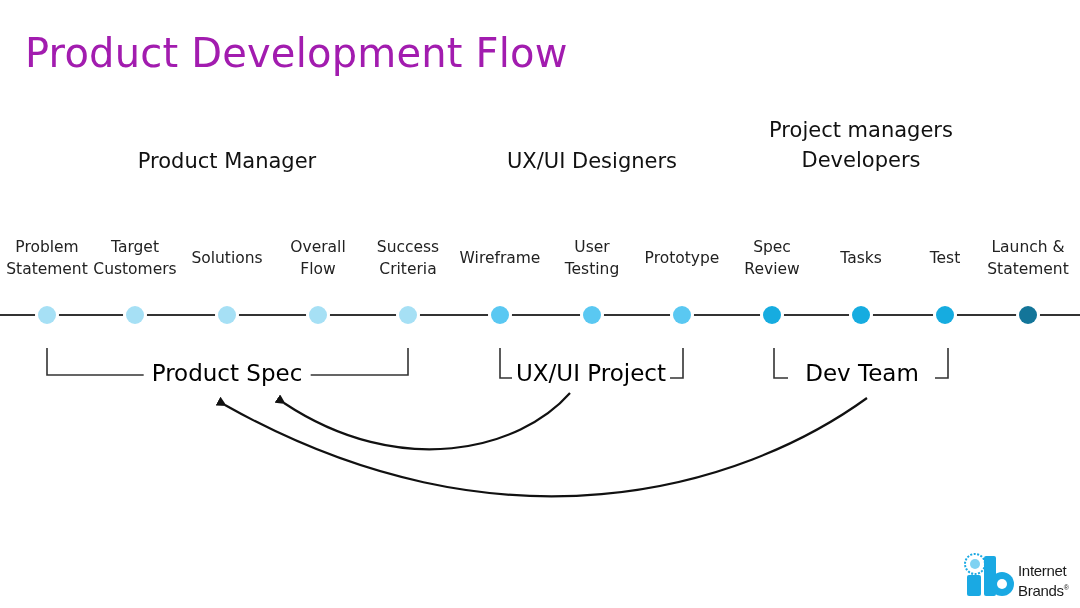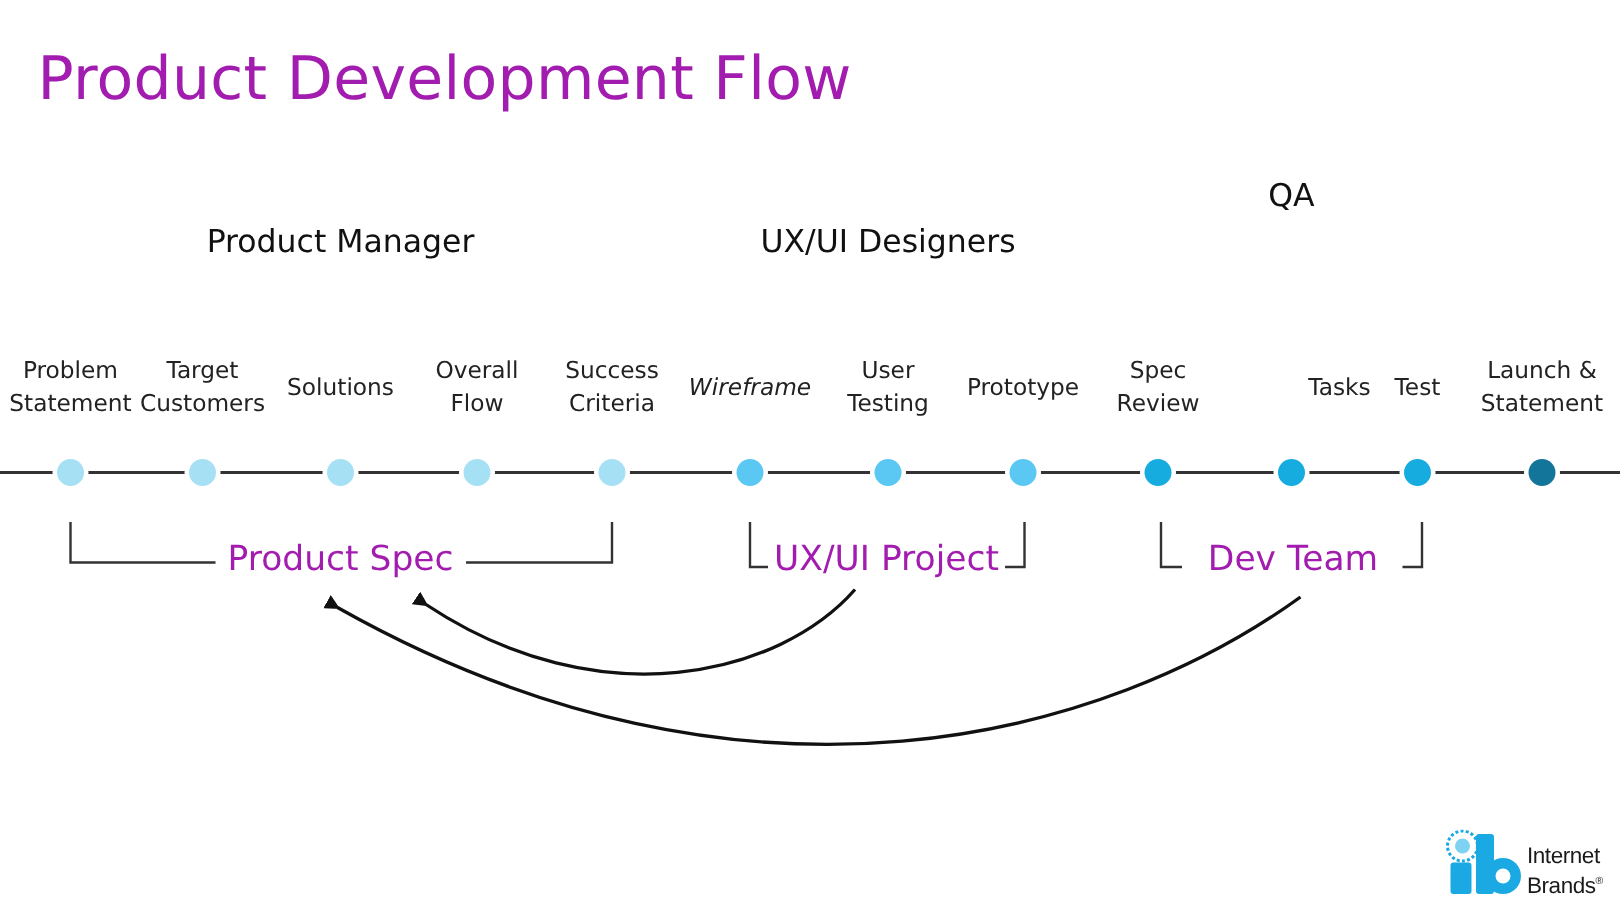--- a/index.html
+++ b/index.html
@@ -22,21 +22,21 @@
   }
   .timeline-line {
     position: absolute; left: 0; right: 0; top: 314px; height: 2px; background: #333;
   }
   .dot {
     position: absolute; width: 18px; height: 18px; border-radius: 50%;
     transform: translate(-50%, -50%); top: 315px;
     box-shadow: 0 0 0 3px #fff;
   }
   .group-label {
-    position: absolute; font-size: 23px; color: #a21caf; background: #fff; padding: 0 8px;
+    position: absolute; font-size: 23px; color: #000000; background: #fff; padding: 0 8px;
     transform: translate(-50%, -50%); white-space: nowrap; top: 373px;
   }
   svg.overlay { position: absolute; left: 0; top: 0; }
   .logo { position: absolute; left: 962px; top: 553px; width: 116px; height: 46px; }
   .logo-text {
     position: absolute; left: 1018px; top: 562px; font-family: "Liberation Sans", sans-serif;
     font-size: 15px; line-height: 17px; color: #1a1a1a; letter-spacing: -0.3px;
   }
 </style>
 </head>
@@ -44,21 +44,22 @@
 
 <div class="title">Product Development Flow</div>
 
 <div class="role" style="left:227px; top:146px;">
   <span>Product Manager</span>
 </div>
 <div class="role" style="left:592px; top:146px;">
   <span>UX/UI Designers</span>
 </div>
 <div class="role" style="left:861px; top:115px;">
-  <div>QA</div>
+  <div>Project managers</div>
+  <div>Developers</div>
 </div>
 
 <div id="steps-layer">
     <div class="step-label" style="left: 47px; top: 258px;">
       <div>Problem</div>
       <div>Statement</div>
     </div>
     <div class="step-label" style="left: 135px; top: 258px;">
       <div>Target</div>
       <div>Customers</div>
@@ -67,35 +68,35 @@
       <div>Solutions</div>
     </div>
     <div class="step-label" style="left: 318px; top: 258px; text-align: center;">
       <div>Overall</div>
       <div>Flow</div>
     </div>
     <div class="step-label" style="left: 408px; top: 258px;">
       <div>Success</div>
       <div>Criteria</div>
     </div>
-    <div class="step-label" style="left: 500px; top: 258px; font-style: italic;">
+    <div class="step-label" style="left: 500px; top: 258px;">
       <div>Wireframe</div>
     </div>
     <div class="step-label" style="left: 592px; top: 258px;">
       <div>User</div>
       <div>Testing</div>
     </div>
     <div class="step-label" style="left: 682px; top: 258px;">
       <div>Prototype</div>
     </div>
     <div class="step-label" style="left: 772px; top: 258px;">
       <div>Spec</div>
       <div>Review</div>
     </div>
-    <div class="step-label" style="left: 861px; top: 258px; margin-left: 32px;">
+    <div class="step-label" style="left: 861px; top: 258px;">
       <div>Tasks</div>
     </div>
     <div class="step-label" style="left: 945px; top: 258px;">
       <div>Test</div>
     </div>
     <div class="step-label" style="left: 1028px; top: 258px;">
       <div>Launch &amp;</div>
       <div>Statement</div>
     </div>
   </div>

